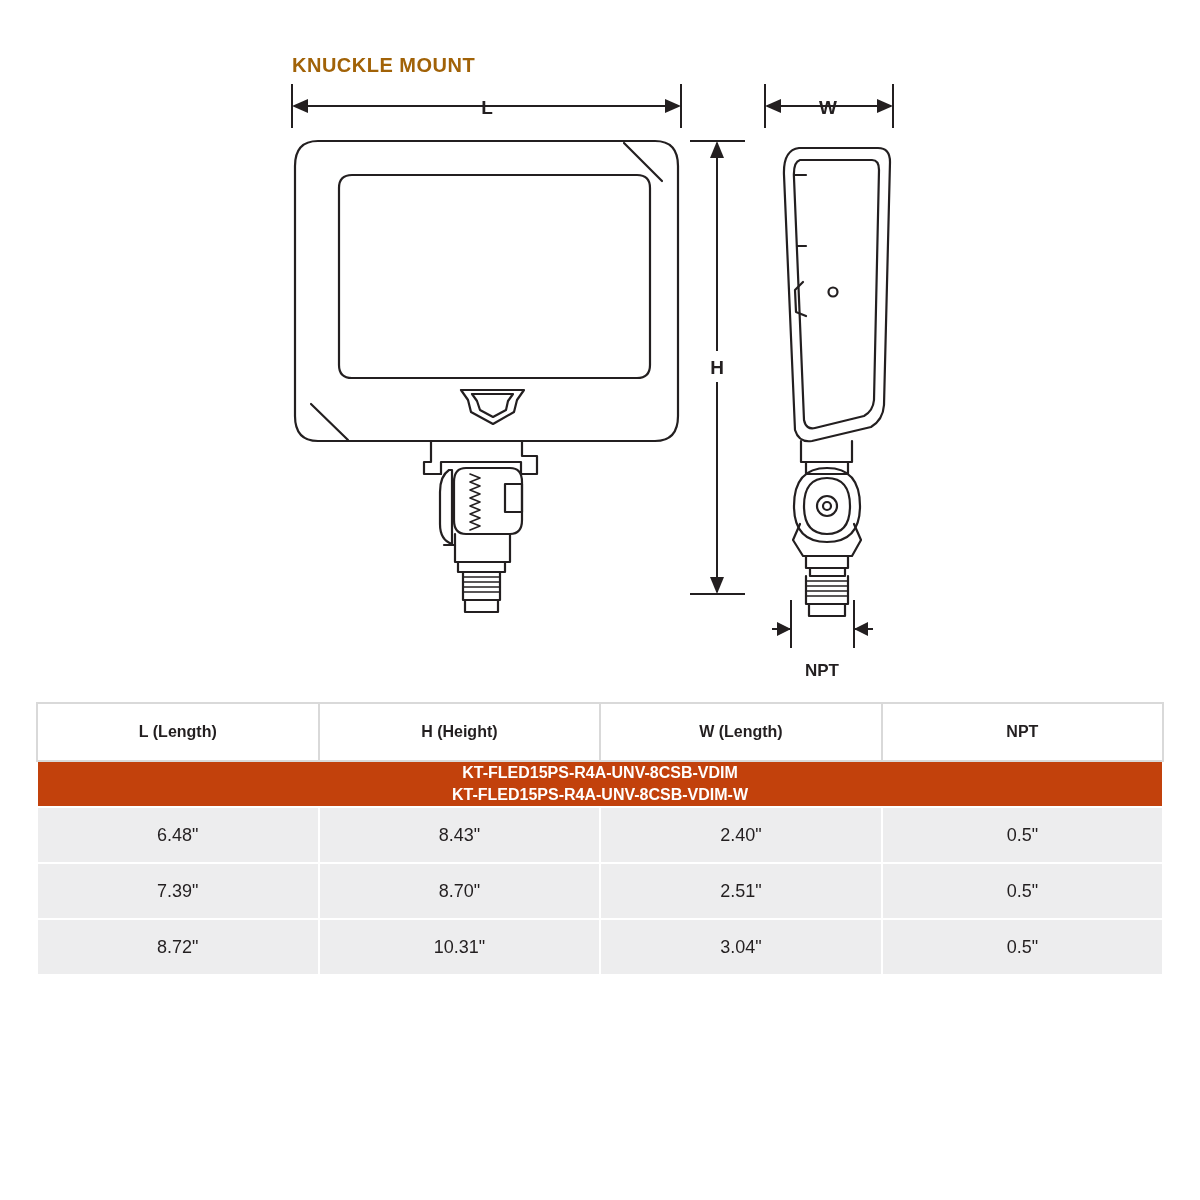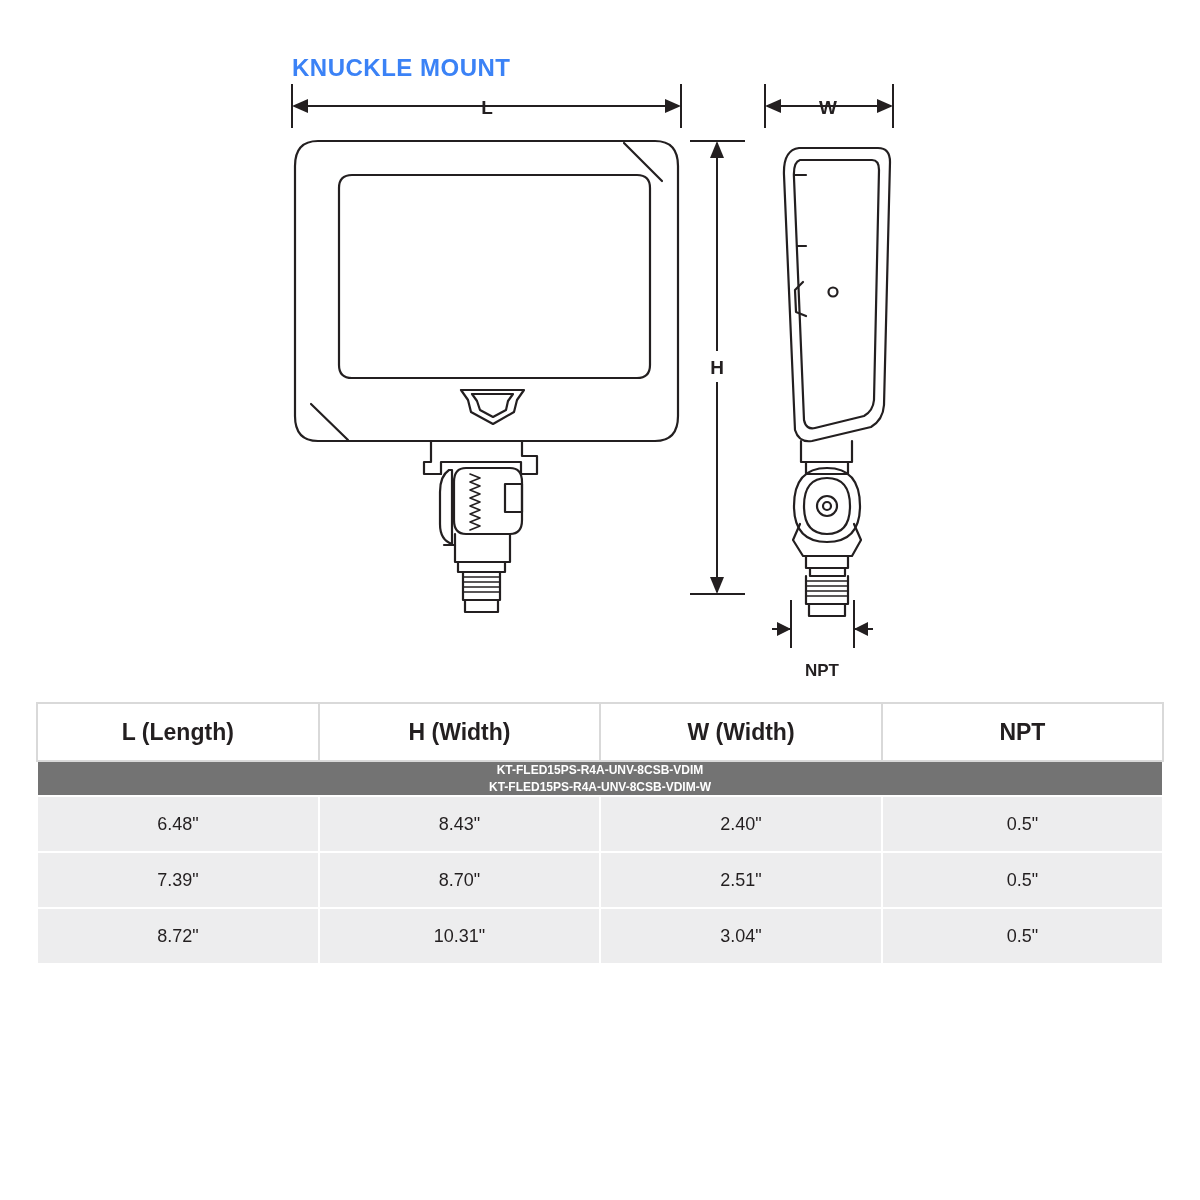--- a/index.html
+++ b/index.html
@@ -26,24 +26,24 @@
     position: absolute;
     left: 0;
     top: 0;
     width: 1200px;
     height: 690px;
   }
   #diagram-title {
     position: absolute;
     left: 292px;
     top: 54px;
-    font-size: 24px;
+    font-size: 20px;
     font-weight: bold;
     letter-spacing: 0.5px;
-    color: #3b82f6;
+    color: #a16207;
   }
   #diagram-svg {
     position: absolute;
     left: 0;
     top: 0;
   }
 
   
   #spec-table {
     position: absolute;
@@ -55,38 +55,38 @@
   }
   #spec-table th,
   #spec-table td {
     border: 2px solid #ffffff;
     text-align: center;
     padding: 0;
   }
   #spec-table thead th {
     background: #ffffff;
     color: #231f20;
-    font-size: 23px;
+    font-size: 16px;
     font-weight: bold;
     height: 56px;
     border: 2px solid #ffffff;
     border-bottom: 2px solid #ffffff;
   }
   #spec-table thead tr {
     box-shadow: none;
   }
   .header-cell {
     background: #ffffff;
     border: 2px solid #d9d9d9 !important;
   }
   .model-row td {
-    background: #737373;
+    background: #c2410c;
     color: #ffffff;
     font-weight: bold;
-    font-size: 12px;
+    font-size: 16px;
     padding: 10px 0 12px 0;
     line-height: 1.38;
     border: 2px solid #ffffff;
   }
   .value-row td {
     background: #ededee;
     color: #231f20;
     font-size: 18px;
     height: 54px;
     border: 2px solid #ffffff;
@@ -275,22 +275,22 @@
         </g>
         <path d="M 809 604 L 809 616 L 845 616 L 845 604"></path>
       </g>
     </svg>
   </div>
 
   <table id="spec-table">
     <thead>
       <tr>
         <th class="header-cell" style="width:282px;">L (Length)</th>
-        <th class="header-cell" style="width:282px;">H (Width)</th>
-        <th class="header-cell" style="width:282px;">W (Width)</th>
+        <th class="header-cell" style="width:282px;">H (Height)</th>
+        <th class="header-cell" style="width:282px;">W (Length)</th>
         <th class="header-cell" style="width:282px;">NPT</th>
       </tr>
     </thead>
     <tbody>
 
       <tr class="model-row">
         <td colspan="4">
           <span class="model-line">KT-FLED15PS-R4A-UNV-8CSB-VDIM</span>
           <span class="model-line">KT-FLED15PS-R4A-UNV-8CSB-VDIM-W</span>
         </td>

